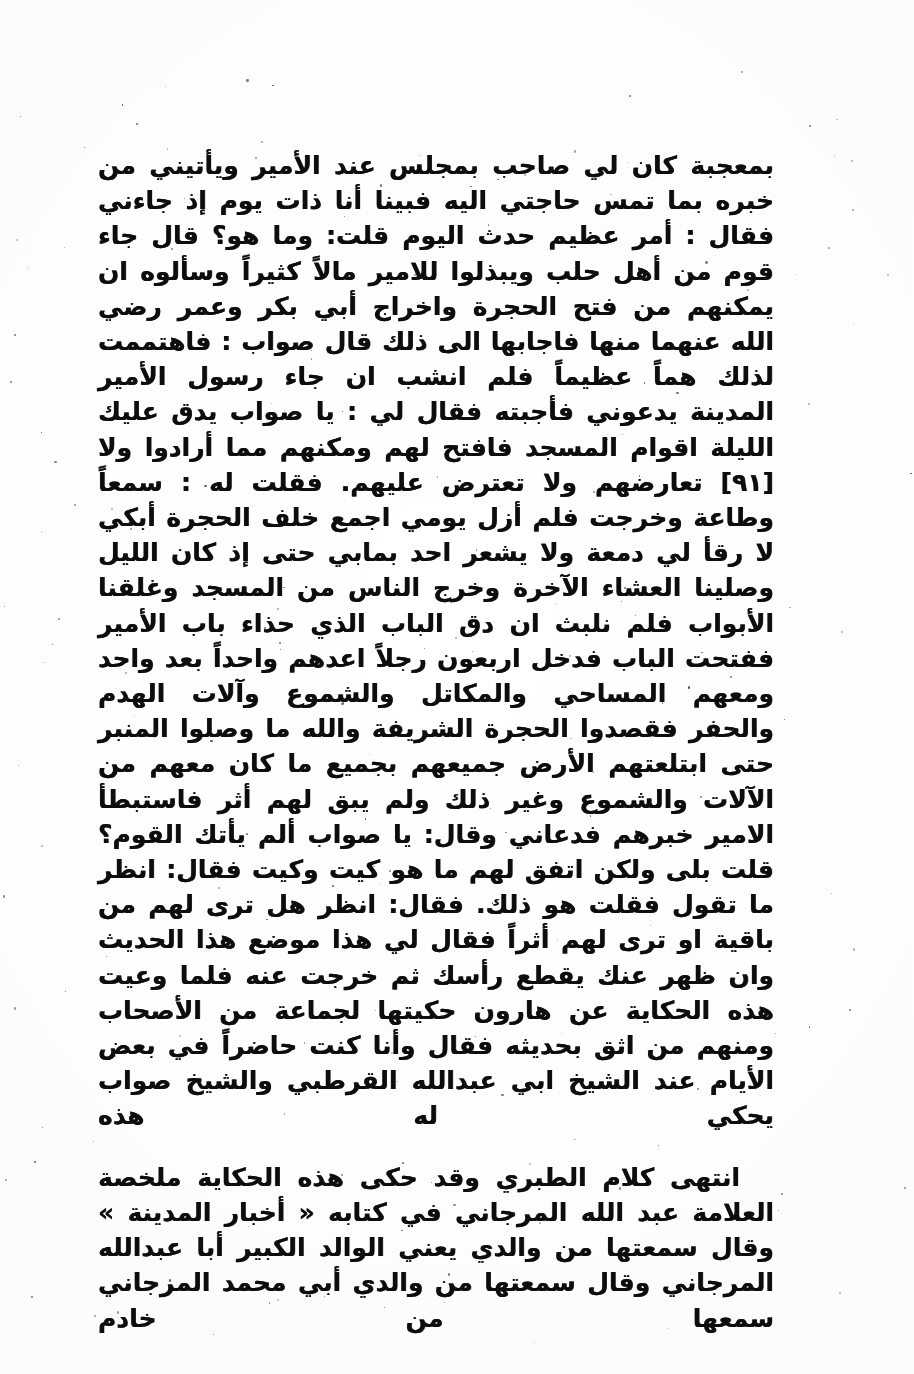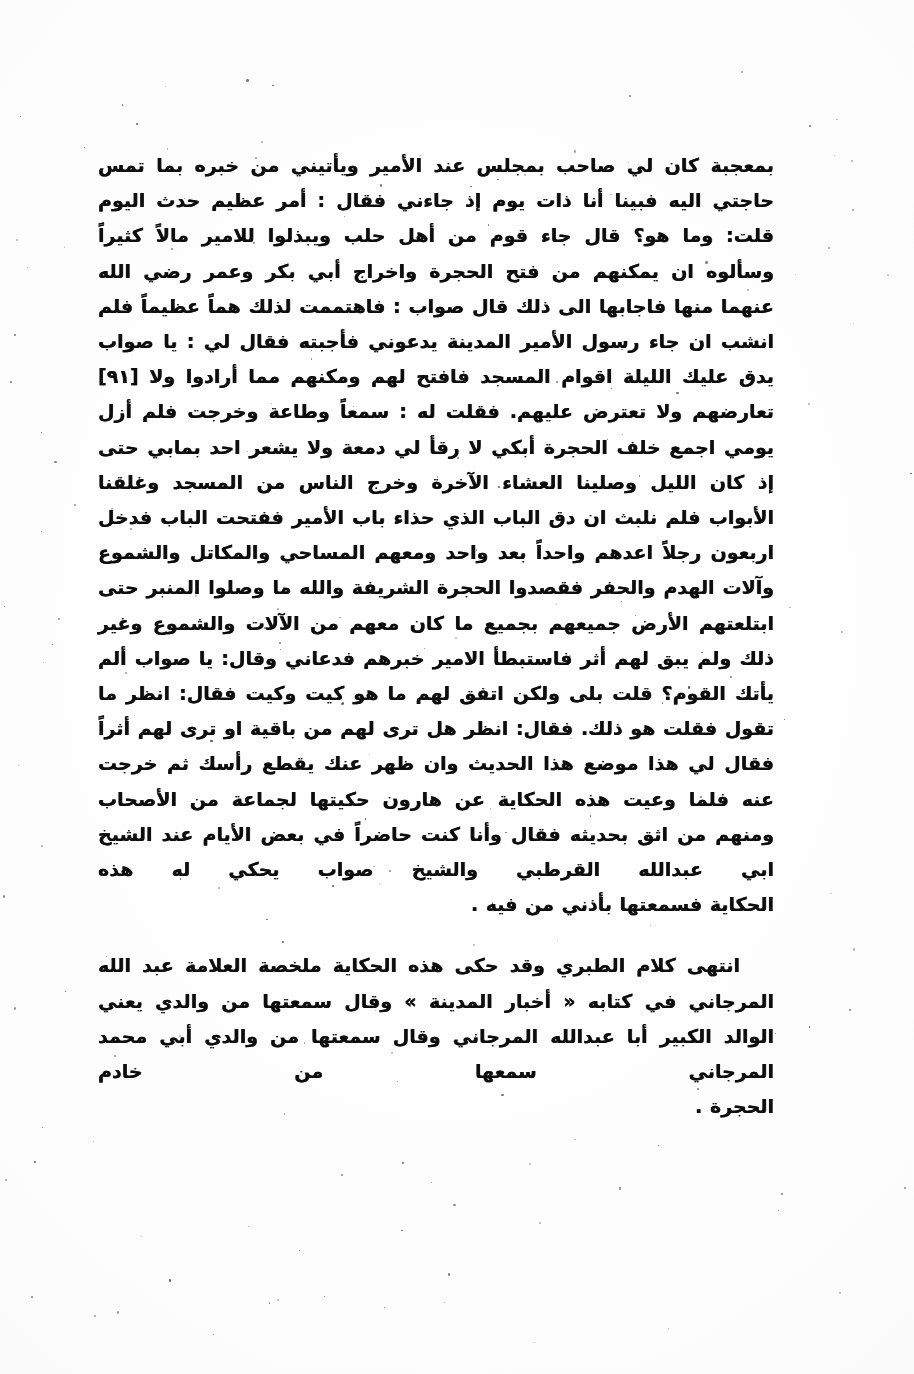--- a/index.html
+++ b/index.html
@@ -50,21 +50,21 @@
     left: 98px;
     right: 140px;
     top: 148px;
   }
 
   .para {
     direction: rtl;
     text-align: justify;
     text-align-last: justify;
     color: #0d0d0d;
-    font-size: 19px;
+    font-size: 25px;
     line-height: 35.2px;
     letter-spacing: 0;
     word-spacing: 1px;
     margin: 0;
     font-weight: 600;
     
     text-shadow:
       0.35px 0 0 rgba(0,0,0,0.55),
       -0.3px 0.25px 0 rgba(0,0,0,0.33),
       0 -0.25px 0 rgba(0,0,0,0.22);
@@ -293,24 +293,22 @@
       <span style="width: 1.64px; height: 1.64px; left: 51.7px; top: 643.6px; opacity: 0.77;"></span>
       <span style="width: 0.83px; height: 0.83px; left: 247.7px; top: 1226.4px; opacity: 0.57;"></span>
       <span style="width: 2.45px; height: 2.45px; left: 13.7px; top: 1007.3px; opacity: 0.47;"></span>
       <span style="width: 0.82px; height: 0.82px; left: 556.8px; top: 940.1px; opacity: 0.46;"></span>
     </div>
 
   <div class="text-block">
 
     <p class="para first">
       <span>بمعجبة كان لي صاحب بمجلس عند الأمير ويأتيني من خبره بما تمس حاجتي اليه فبينا أنا ذات يوم إذ جاءني فقال : أمر عظيم حدث اليوم قلت: وما هو؟ قال جاء قوم من أهل حلب ويبذلوا للامير مالاً كثيراً وسألوه ان يمكنهم من فتح الحجرة واخراج أبي بكر وعمر رضي الله عنهما منها فاجابها الى ذلك قال صواب : فاهتممت لذلك هماً عظيماً فلم انشب ان جاء رسول الأمير المدينة يدعوني فأجبته فقال لي : يا صواب يدق عليك الليلة اقوام المسجد فافتح لهم ومكنهم مما أرادوا ولا [٩١] تعارضهم ولا تعترض عليهم. فقلت له : سمعاً وطاعة وخرجت فلم أزل يومي اجمع خلف الحجرة أبكي لا رقأ لي دمعة ولا يشعر احد بمابي حتى إذ كان الليل وصلينا العشاء الآخرة وخرج الناس من المسجد وغلقنا الأبواب فلم نلبث ان دق الباب الذي حذاء باب الأمير ففتحت الباب فدخل اربعون رجلاً اعدهم واحداً بعد واحد ومعهم المساحي والمكاتل والشموع وآلات الهدم والحفر فقصدوا الحجرة الشريفة والله ما وصلوا المنبر حتى ابتلعتهم الأرض جميعهم بجميع ما كان معهم من الآلات والشموع وغير ذلك ولم يبق لهم أثر فاستبطأ الامير خبرهم فدعاني وقال: يا صواب ألم يأتك القوم؟ قلت بلى ولكن اتفق لهم ما هو كيت وكيت فقال: انظر ما تقول فقلت هو ذلك. فقال: انظر هل ترى لهم من باقية او ترى لهم أثراً فقال لي هذا موضع هذا الحديث وان ظهر عنك يقطع رأسك ثم خرجت عنه فلما وعيت هذه الحكاية عن هارون حكيتها لجماعة من الأصحاب ومنهم من اثق بحديثه فقال وأنا كنت حاضراً في بعض الأيام عند الشيخ ابي عبدالله القرطبي والشيخ صواب يحكي له هذه</span>
-      <span class="tail-line">الحكاية فسمعتها بأذني من فيه .</span>
     </p>
 
     <p class="para second">
       <span>انتهى كلام الطبري وقد حكى هذه الحكاية ملخصة العلامة عبد الله المرجاني في كتابه « أخبار المدينة » وقال سمعتها من والدي يعني الوالد الكبير أبا عبدالله المرجاني وقال سمعتها من والدي أبي محمد المرجاني سمعها من خادم</span>
-      <span class="tail-line">الحجرة .</span>
     </p>
 
   </div>
 
 
 </div>
 
 </body></html>

